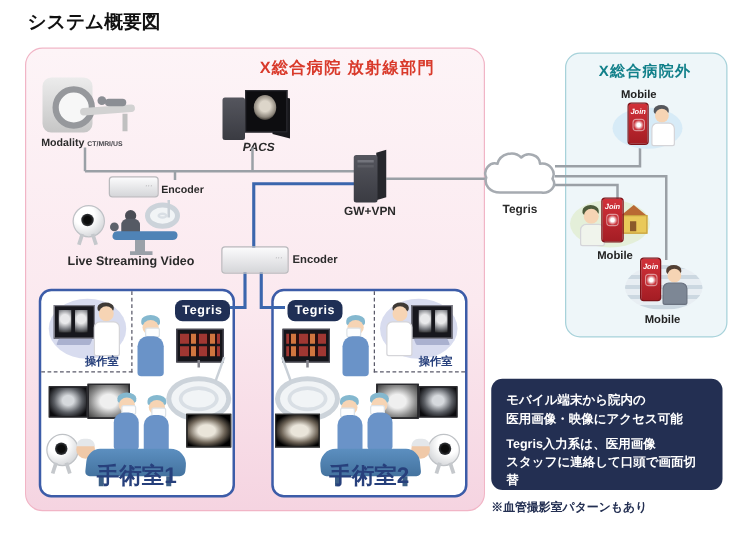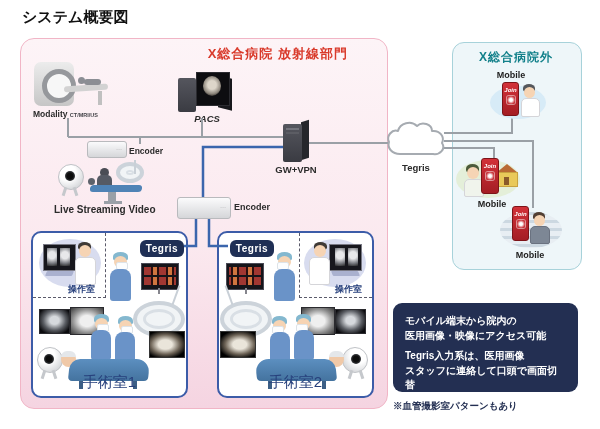--- a/index.html
+++ b/index.html
@@ -14,21 +14,21 @@
   .hospital-title{position:absolute;left:58px;top:45px;width:290px;text-align:right;font-size:13px;font-weight:800;color:#d93a2b;letter-spacing:1px;}
   .outside-title{position:absolute;left:456px;top:49px;width:120px;text-align:center;font-size:12px;font-weight:800;color:#12808a;letter-spacing:1px;}
   
   .room{position:absolute;top:231px;width:157px;height:167px;background:#fff;border:2px solid #3c5ca8;border-radius:10px;box-sizing:border-box;z-index:2;}
   .room--1{left:31px;} .room--2{left:217px;}
   .illustr{position:absolute;left:0;top:0;right:0;bottom:0;}
   .room--2 .illustr{transform:scaleX(-1);}
   .tegris-badge{position:absolute;top:7px;width:44px;height:17px;background:#1f2f55;border-radius:6px;color:#fff;
     font-size:10px;font-weight:800;line-height:17px;text-align:center;letter-spacing:.5px;z-index:4;}
   .ctrl-label{position:absolute;top:50px;width:48px;text-align:right;font-size:9px;font-weight:800;color:#27407c;z-index:4;}
-  .room-label{position:absolute;left:0;right:0;bottom:4px;text-align:center;font-size:15px;font-weight:400;color:#27407c;z-index:4;}
+  .room-label{position:absolute;left:0;right:0;bottom:4px;text-align:center;font-size:18px;font-weight:700;color:#27407c;z-index:4;}
   .dashedbox{position:absolute;left:0;top:0;width:72px;height:64px;border-right:1.5px dashed #5a5a6a;border-bottom:1.5px dashed #5a5a6a;}
   .ctrl-ellipse{position:absolute;left:6px;top:6px;width:62px;height:48px;background:#d8dcef;border-radius:50%;}
   .ctrl-monitor{position:absolute;left:10px;top:11px;width:31px;height:25px;background:#17171d;border:1px solid #7a7a85;}
   .ctrl-monitor i{position:absolute;top:3px;width:10px;height:18px;background:radial-gradient(circle at 50% 40%,#e8e8ea 0 30%,#74767c 70%,#222 100%);}
   .ctrl-kbd{position:absolute;left:13px;top:38px;width:27px;height:5px;background:#aab1cf;transform:skewX(-22deg);border-radius:1px;}
   .head{position:absolute;border-radius:50%;background:#f6d4b4;}
   .hair{position:absolute;background:#3f3a36;border-radius:50% 50% 35% 35%;}
   .coat{position:absolute;background:#fff;border:1px solid #d5d5d9;border-radius:5px 5px 2px 2px;}
   .cap{position:absolute;background:#84b8cf;border-radius:50% 50% 30% 30%;}
   .mask{position:absolute;background:#fcfdfe;border-radius:2px;border:0.5px solid #dde3e8;}

